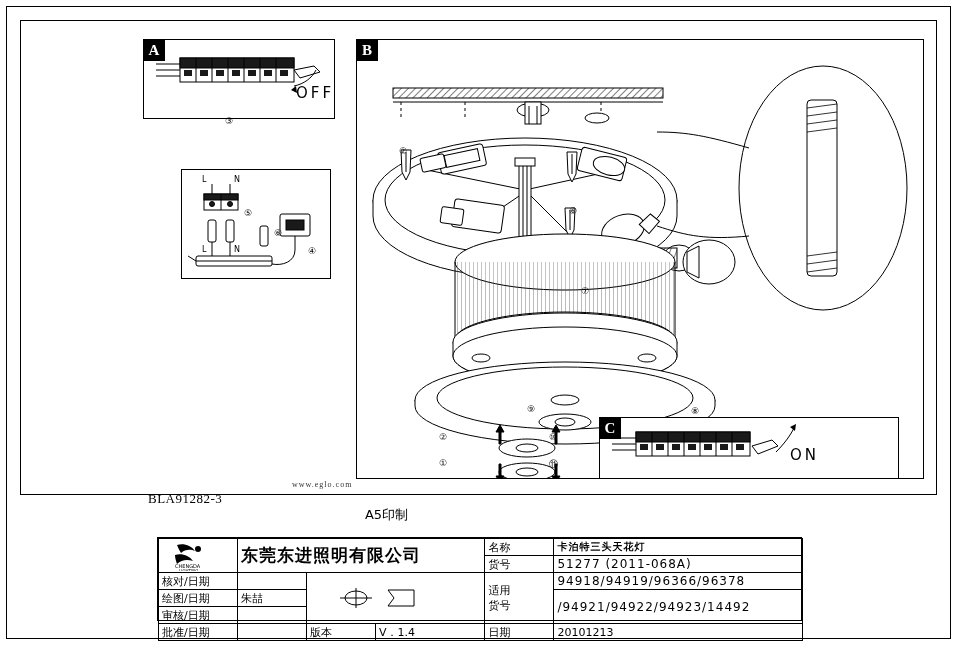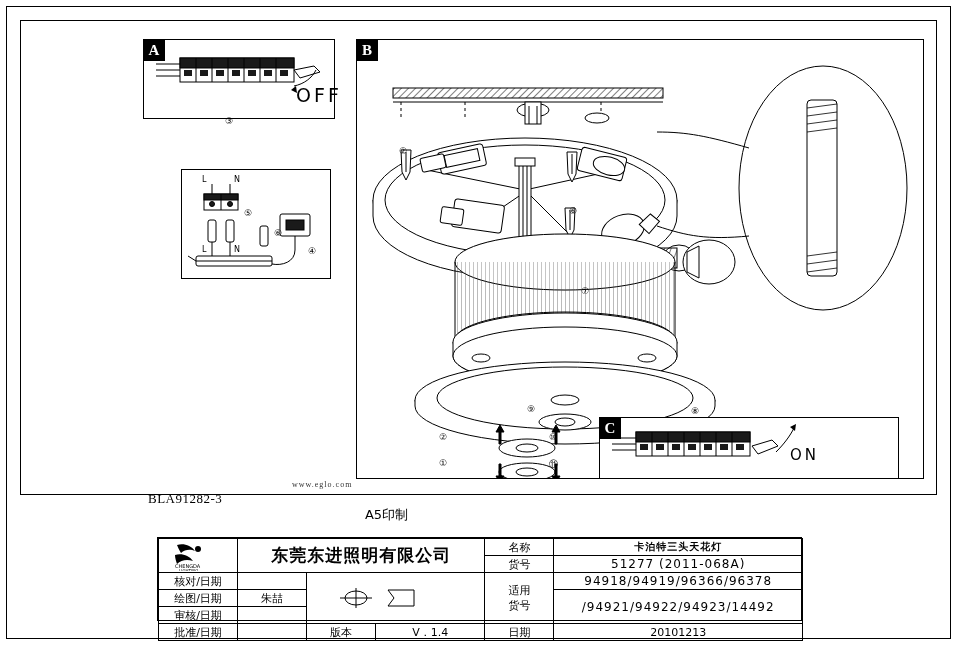--- a/index.html
+++ b/index.html
@@ -17,21 +17,21 @@
   .corner-label{position:absolute;width:22px;height:22px;background:#000;color:#fff;font-family:"Liberation Serif",serif;font-weight:bold;font-size:15px;line-height:22px;text-align:center;}
 
   .footer-code{position:absolute;left:127px;top:470px;font-size:13px;letter-spacing:.5px;}
   .footer-web{position:absolute;left:271px;top:459px;font-size:8px;letter-spacing:1px;color:#333;}
 
   .print-note{position:absolute;left:0;top:506px;width:773px;text-align:center;font-size:13px;font-family:"DejaVu Sans",sans-serif;}
 
   
   .title-block{position:absolute;left:157px;top:537px;width:645px;height:84px;border:1px solid #000;box-sizing:border-box;border-collapse:collapse;}
   table.tb{border-collapse:collapse;width:645px;height:84px;font-size:11px;font-family:"DejaVu Sans",sans-serif;}
-  table.tb td{border:1px solid #000;padding:0 3px;height:16px;text-align:center;vertical-align:middle;}
+  table.tb td{border:1px solid #000;padding:0 3px;height:16px;vertical-align:middle;}
   .tb .lbl{width:62px;font-size:11px;}
   .tb .mid{width:62px;}
   .co-name{font-size:17px;font-weight:bold;letter-spacing:1px;font-family:"DejaVu Sans",sans-serif;}
   .logo-cell{width:72px;}
   .logo-wrap{display:flex;align-items:center;justify-content:center;}
   .num-big{font-size:12px;letter-spacing:1px;}
   .prod-name{font-size:10px;font-weight:bold;letter-spacing:1px;}
   svg{display:block;}
   .nolabel{position:absolute;font-size:9px;}
 </style>
@@ -70,21 +70,21 @@
 
           <line x1="12" y1="24" x2="36" y2="24"></line>
           <line x1="12" y1="30" x2="36" y2="30"></line>
           <line x1="12" y1="36" x2="36" y2="36"></line>
 
           <path d="M150 30 L170 26 L176 32 L156 38 Z" fill="#fff"></path>
           <path d="M150 46 C160 44 168 38 172 30" stroke="#000" fill="none"></path>
           <path d="M147 50 l5 -4 l1 7 z" fill="#000" stroke="none"></path>
         </g>
       </svg>
-      <div style="position:absolute;left:152px;top:44px;font-family:'DejaVu Sans',sans-serif;font-size:19px;letter-spacing:3px;">OFF</div>
+      <div style="position:absolute;left:152px;top:44px;font-family:'DejaVu Sans',sans-serif;font-size:15px;letter-spacing:3px;">OFF</div>
     </div>
 
     <div class="panel-b">
       <div class="corner-label" style="left:-1px;top:-1px;">B</div>
 
       <svg width="566" height="438" viewBox="0 0 566 438">
         <defs>
           <pattern id="hatch" width="5" height="5" patternTransform="rotate(45)" patternUnits="userSpaceOnUse">
             <line x1="0" y1="0" x2="0" y2="5" stroke="#000" stroke-width="1"></line>
           </pattern>

